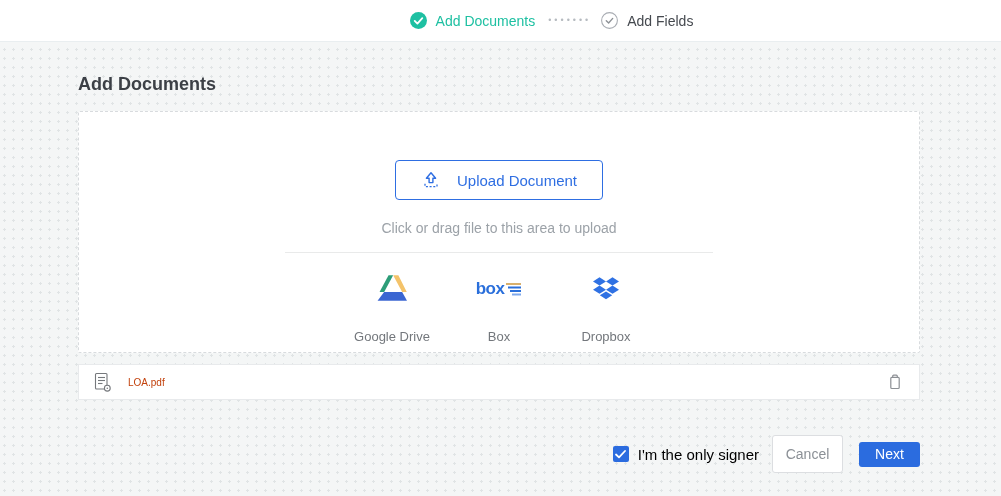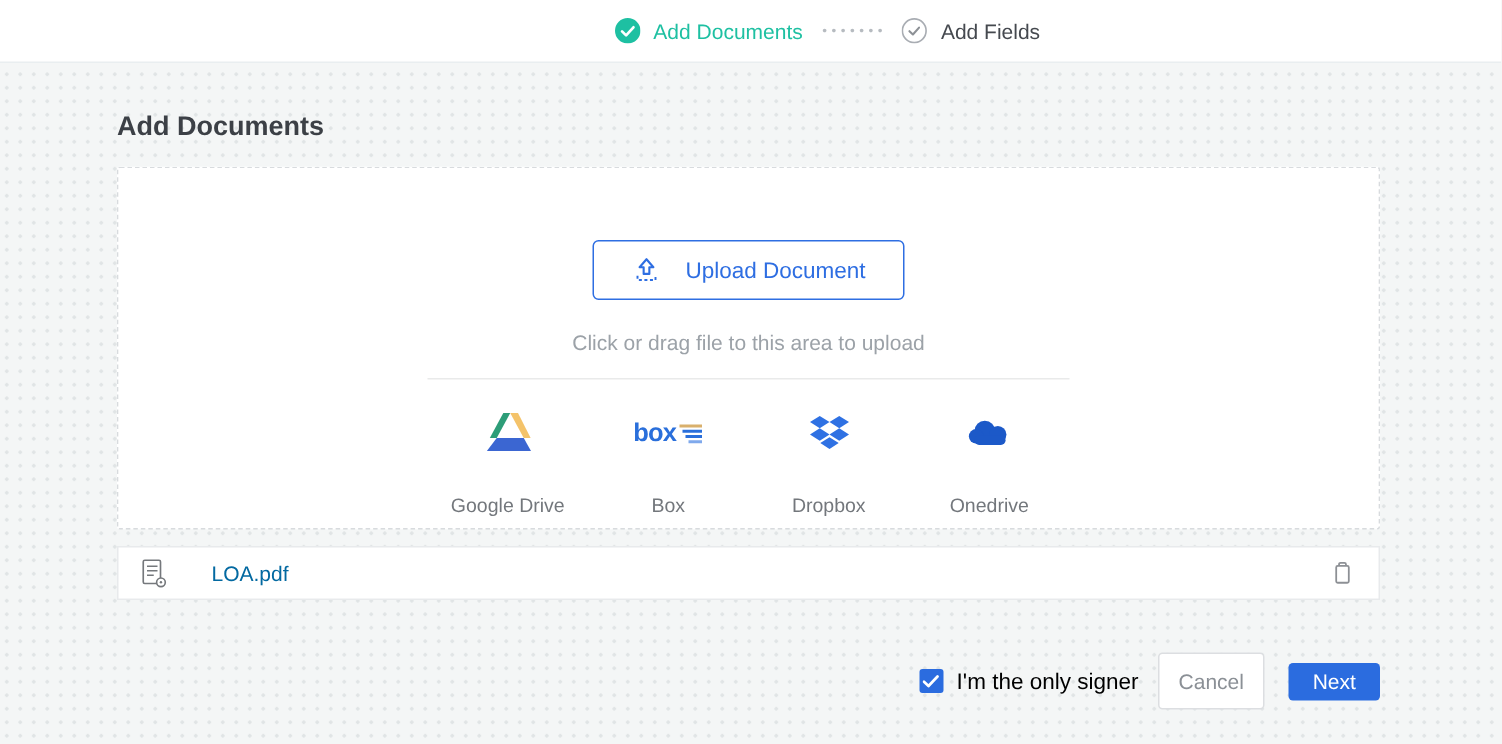--- a/index.html
+++ b/index.html
@@ -45,21 +45,21 @@
   .providers { display:flex; margin-top:18px; }
   .provider { width:107px; display:flex; flex-direction:column; align-items:center; cursor:pointer; }
   .provider-icon { height:34px; display:flex; align-items:center; justify-content:center; }
   .provider-label { margin-top:24px; font-size:13px; color:#73777c; white-space:nowrap; }
   .box-word { font-size:17px; font-weight:700; color:#2a6fdb; letter-spacing:-0.5px; line-height:1; }
   
   .file-row {
     margin-top:11px; height:36px; background:#fff; border:1px solid #e8eaec;
     display:flex; align-items:center; padding:0 15px;
   }
-  .file-name { margin-left:30px; font-size:14px; color:#0369a1; }
+  .file-name { margin-left:17px; font-size:10px; color:#c2410c; }
   .trash-btn { margin-left:auto; background:none; border:none; cursor:pointer; display:flex; align-items:center; padding:2px; }
   
   .footer-row { margin-top:35px; display:flex; align-items:center; justify-content:flex-end; }
   .checkbox {
     width:16px; height:16px; background:#2b6cdf; border-radius:2px;
     display:flex; align-items:center; justify-content:center; cursor:pointer; border:none; padding:0;
   }
   .checkbox-label { margin-left:9px; font-size:15px; color:#000000; }
   .btn-cancel {
     margin-left:13px; width:71px; height:38px; background:#fff;
@@ -142,33 +142,20 @@
             <polygon points="5.5,0 0,3.5 5.5,7 11,3.5"></polygon>
             <polygon points="16.5,0 11,3.5 16.5,7 22,3.5"></polygon>
             <polygon points="5.5,7 0,10.5 5.5,14 11,10.5"></polygon>
             <polygon points="16.5,7 11,10.5 16.5,14 22,10.5"></polygon>
             <polygon points="11,12 5.8,15.3 11,18.6 16.2,15.3"></polygon>
           </svg>
         </span>
         <span class="provider-label">Dropbox</span>
       </div>
 
-      <div class="provider">
-        <span class="provider-icon">
-          <svg width="30" height="20" viewBox="0 0 26 17">
-            <g fill="#1c59c8">
-              <circle cx="10" cy="8" r="6"></circle>
-              <circle cx="17.5" cy="10" r="5"></circle>
-              <circle cx="5" cy="11" r="4.2"></circle>
-              <rect x="4" y="10.5" width="18" height="5.5" rx="2.7"></rect>
-            </g>
-          </svg>
-        </span>
-        <span class="provider-label">Onedrive</span>
-      </div>
 
     </div>
   </div>
 
   <div class="file-row">
     <svg width="17" height="20" viewBox="0 0 17 20">
       <g fill="none" stroke="#75787c" stroke-width="1.1">
         <rect x="1.5" y="1.5" width="11.5" height="15.5" rx="1"></rect>
         <line x1="4" y1="5.5" x2="11" y2="5.5"></line>
         <line x1="4" y1="8.5" x2="11" y2="8.5"></line>

